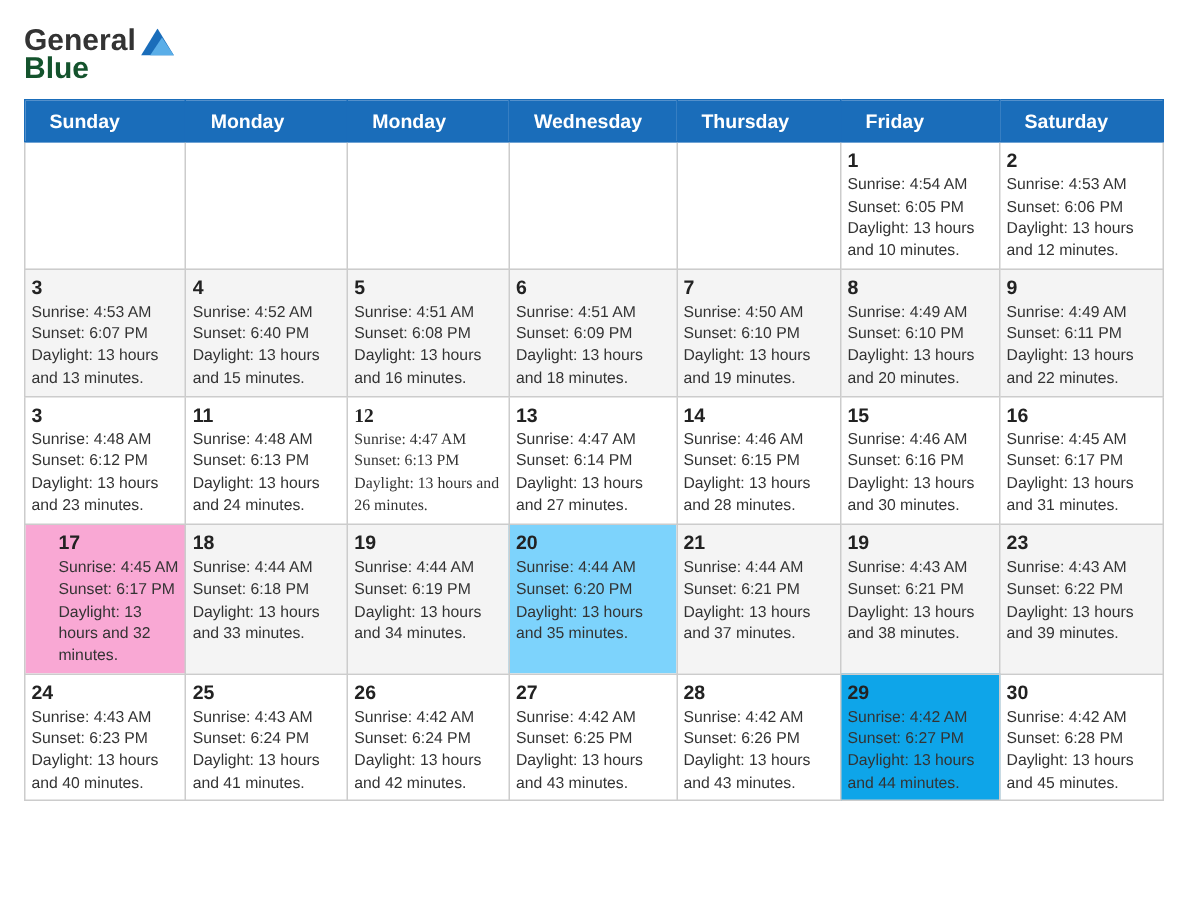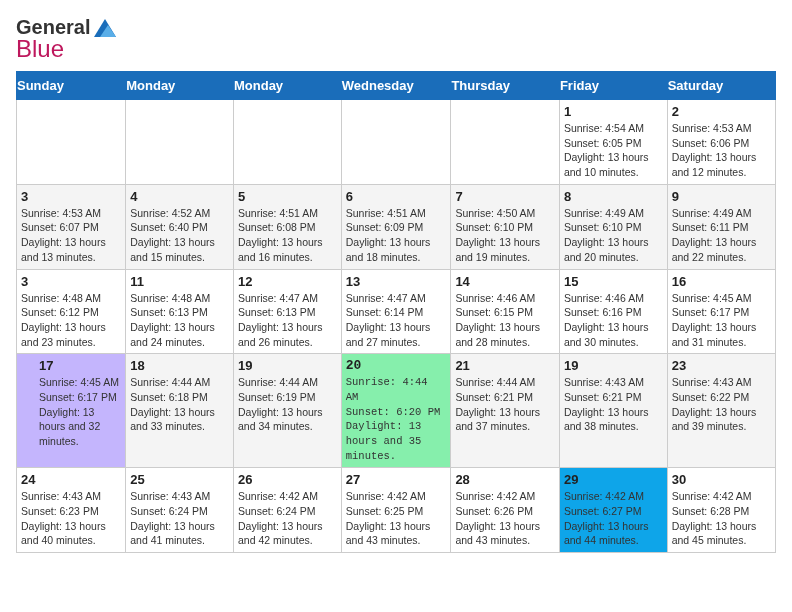--- a/index.html
+++ b/index.html
@@ -34,21 +34,21 @@
       color: #555;
     }
     .calendar {
       width: 100%;
       border-collapse: collapse;
       font-size: 11px;
     }
     .calendar th {
       background: #1a6dba;
       color: #fff;
-      padding: 6px 0;
+      padding: 6px 16px;
       text-align: left;
       font-size: 13px;
       font-weight: bold;
       border: 1px solid #1a6dba;
     }
     .calendar td {
       border: 1px solid #ccc;
       vertical-align: top;
       padding: 4px;
       width: 113px;
@@ -79,21 +79,21 @@
 
 <div class="header">
   <div class="logo">
     <div style="display:flex;align-items:center;gap:4px;">
       <span style="font-size:20px;font-weight:bold;color:#333;">General</span>
       <svg width="22" height="18" viewBox="0 0 22 18">
         <polygon points="0,18 11,0 22,18" fill="#1a6dba"></polygon>
         <polygon points="6,18 14,6 22,18" fill="#5aaee8"></polygon>
       </svg>
     </div>
-    <span style="font-size:24px;font-weight:normal;color:#be185d;margin-top:-4px;">Blue</span>
+    <span style="font-size:20px;font-weight:bold;color:#14532d;margin-top:-4px;">Blue</span>
   </div>
   <div class="title-section">
     <div class="main-title"></div>
     <div class="subtitle"></div>
   </div>
 </div>
 
 <table class="calendar">
   <thead>
     <tr id="header-row">
@@ -176,21 +176,21 @@
           <div class="day-info" style="white-space: pre-line;">Sunrise: 4:48 AM
 Sunset: 6:12 PM
 Daylight: 13 hours and 23 minutes.</div>
         </td>
         <td style="background: rgb(255, 255, 255);">
           <span class="day-number">11</span>
           <div class="day-info" style="white-space: pre-line;">Sunrise: 4:48 AM
 Sunset: 6:13 PM
 Daylight: 13 hours and 24 minutes.</div>
         </td>
-        <td style="background: rgb(255, 255, 255);">
+        <td style="background: rgb(255, 255, 255); font-family: Liberation Serif, serif;">
           <span class="day-number">12</span>
           <div class="day-info" style="white-space: pre-line;">Sunrise: 4:47 AM
 Sunset: 6:13 PM
 Daylight: 13 hours and 26 minutes.</div>
         </td>
         <td style="background: rgb(255, 255, 255);">
           <span class="day-number">13</span>
           <div class="day-info" style="white-space: pre-line;">Sunrise: 4:47 AM
 Sunset: 6:14 PM
 Daylight: 13 hours and 27 minutes.</div>
@@ -208,39 +208,39 @@
 Daylight: 13 hours and 30 minutes.</div>
         </td>
         <td style="background: rgb(255, 255, 255);">
           <span class="day-number">16</span>
           <div class="day-info" style="white-space: pre-line;">Sunrise: 4:45 AM
 Sunset: 6:17 PM
 Daylight: 13 hours and 31 minutes.</div>
         </td>
       </tr>
       <tr class="row-even">
-        <td style="background: #c4b5fd; padding-left: 22px;">
+        <td style="background: #f9a8d4; padding-left: 22px;">
           <span class="day-number">17</span>
           <div class="day-info" style="white-space: pre-line;">Sunrise: 4:45 AM
 Sunset: 6:17 PM
 Daylight: 13 hours and 32 minutes.</div>
         </td>
         <td style="background: rgb(244, 244, 244);">
           <span class="day-number">18</span>
           <div class="day-info" style="white-space: pre-line;">Sunrise: 4:44 AM
 Sunset: 6:18 PM
 Daylight: 13 hours and 33 minutes.</div>
         </td>
         <td style="background: rgb(244, 244, 244);">
           <span class="day-number">19</span>
           <div class="day-info" style="white-space: pre-line;">Sunrise: 4:44 AM
 Sunset: 6:19 PM
 Daylight: 13 hours and 34 minutes.</div>
         </td>
-        <td style="background: #86efac; font-family: Liberation Mono, monospace;">
+        <td style="background: #7dd3fc;">
           <span class="day-number">20</span>
           <div class="day-info" style="white-space: pre-line;">Sunrise: 4:44 AM
 Sunset: 6:20 PM
 Daylight: 13 hours and 35 minutes.</div>
         </td>
         <td style="background: rgb(244, 244, 244);">
           <span class="day-number">21</span>
           <div class="day-info" style="white-space: pre-line;">Sunrise: 4:44 AM
 Sunset: 6:21 PM
 Daylight: 13 hours and 37 minutes.</div>

